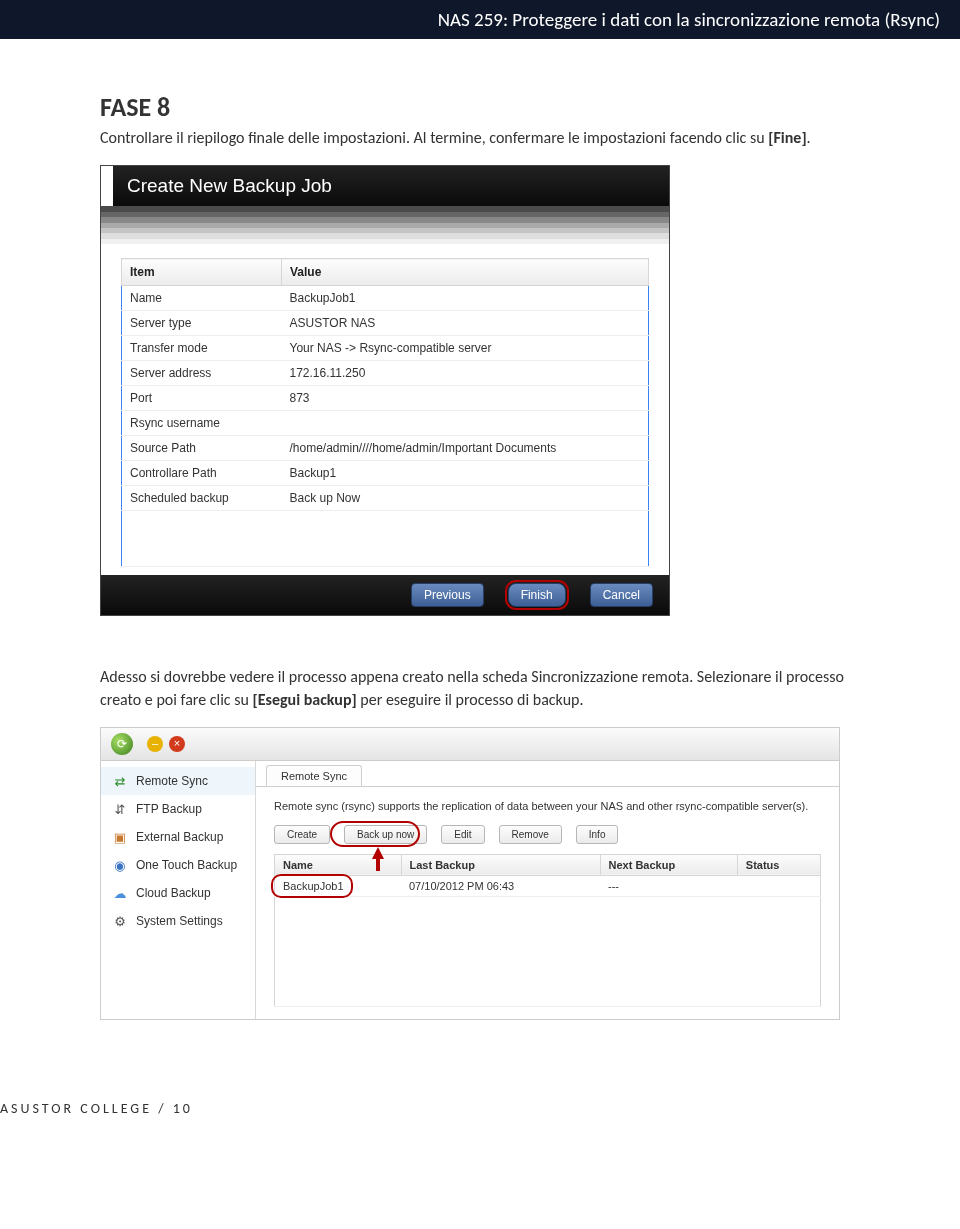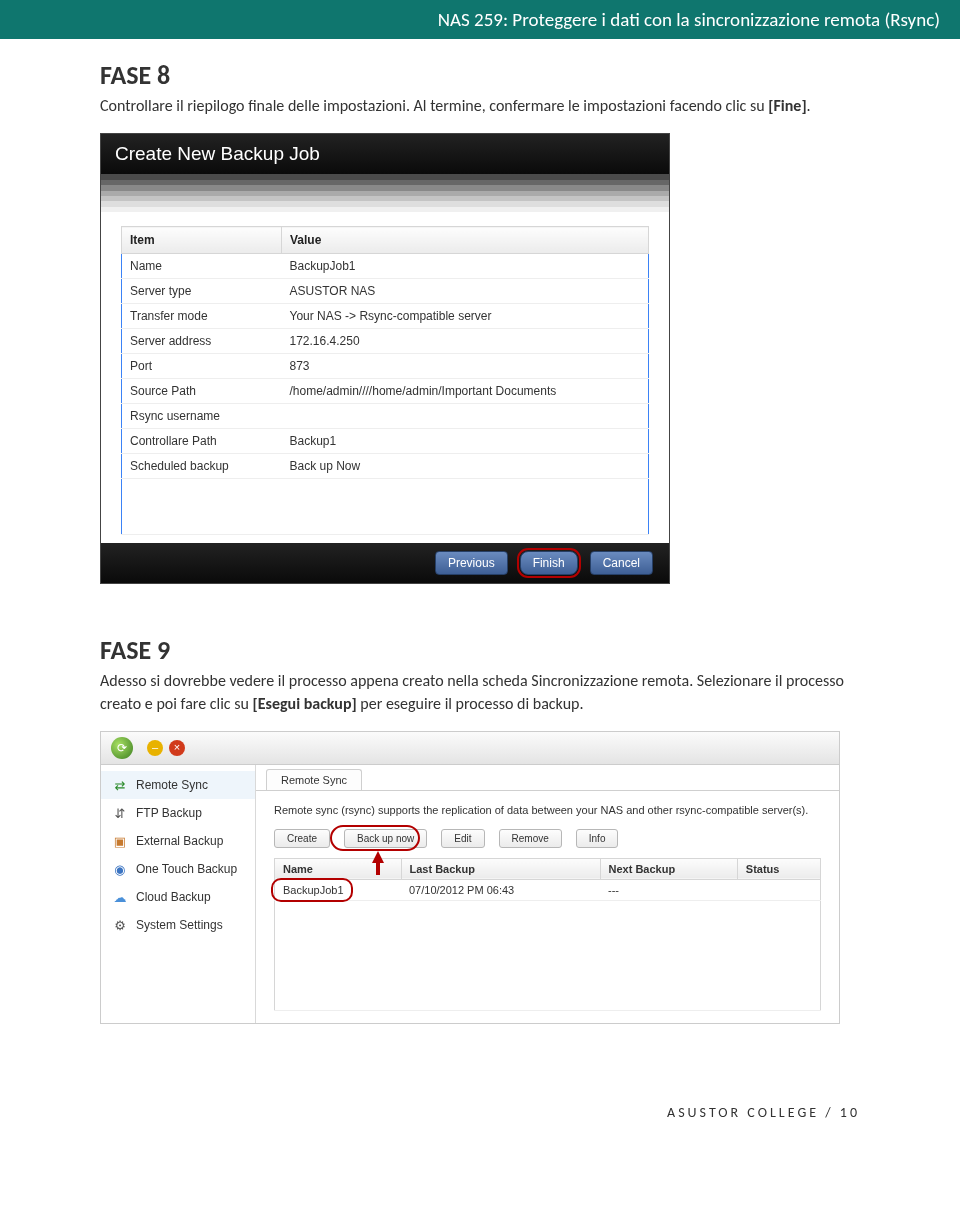--- a/index.html
+++ b/index.html
@@ -1,40 +1,40 @@
 <!DOCTYPE html>
 <html><head>
 <meta charset="utf-8">
 <style>
   * { box-sizing: border-box; margin: 0; padding: 0; }
   body { font-family: Calibri, Arial, sans-serif; background: #fff; width: 960px; margin: 0 auto; color: #333; }
   
-  .header-bar { background: #0f766e; color: #fff; font-size: 19px; padding: 8px 20px 8px 12px; text-align: right; margin-bottom: 20px; }
+  .header-bar { background: #0f172a; color: #fff; font-size: 19px; padding: 8px 20px 8px 12px; text-align: right; margin-bottom: 52px; }
   
   .content { padding: 0 100px; }
   
   .phase-title { font-size: 26px; font-weight: bold; margin-bottom: 4px; }
   .phase-text { font-size: 16px; line-height: 1.4; margin-bottom: 16px; }
   .phase-text b { font-weight: bold; }
   
   
   .dialog { width: 570px; border: 1px solid #444; background: #fff; margin-bottom: 50px; }
-  .dlg-titlebar { background: linear-gradient(#222, #0a0a0a); color: #fff; font-family: Arial, sans-serif; font-size: 19px; padding: 9px 14px; }
+  .dlg-titlebar { background: linear-gradient(#222, #0a0a0a); color: #fff; font-family: Arial, sans-serif; font-size: 19px; padding: 9px 14px; margin-left: 12px; }
   .dlg-stripes { height: 38px; }
   .dlg-stripes div { height: 5.4px; }
   .s1{background:#4b4b4b}.s2{background:#666}.s3{background:#888}.s4{background:#aaa}.s5{background:#c4c4c4}.s6{background:#dedede}.s7{background:#f0f0f0}
   
   .dlg-body { padding: 14px 20px 8px; }
   .summary-table { width: 100%; border: 1px solid #3b82f6; border-collapse: collapse; font-size: 12px; font-family: Arial, sans-serif; }
   .summary-table th { background: linear-gradient(#fdfdfd,#ebebeb); border: 1px solid #d6d6d6; text-align: left; padding: 6px 8px; font-weight: bold; color: #222; }
   .summary-table td { padding: 5px 8px; border-bottom: 1px solid #eee; }
   .summary-table tbody tr td:first-child { width: 160px; }
   .summary-table .filler td { height: 56px; }
   
-  .dlg-footer { background: linear-gradient(#222, #0a0a0a); padding: 8px 16px; display: flex; justify-content: flex-end; gap: 12px; }
+  .dlg-footer { background: linear-gradient(#222, #0a0a0a); padding: 8px 16px; display: flex; justify-content: flex-end; gap: 24px; }
   .btn { background: linear-gradient(#6a8bbf, #3e5f95); color: #fff; font-size: 12px; padding: 4px 12px; border-radius: 4px; border: 1px solid #263f66; font-family: Arial, sans-serif; cursor: pointer; }
   .btn.ringed { outline: 2px solid #b30000; outline-offset: 1px; border-radius: 8px; }
   
   
   .app-window { width: 740px; border: 1px solid #ccc; background: #fff; font-family: Arial, sans-serif; margin-bottom: 50px; }
   .app-titlebar { display: flex; align-items: center; background: linear-gradient(#fbfbfb,#e4e4e4); border-bottom: 1px solid #ccc; padding: 5px 10px; }
   .app-titlebar .app-icon { width: 22px; height: 22px; border-radius: 50%; background: radial-gradient(circle at 35% 35%, #a8e063, #3a7d1f); margin-right: 8px; display:flex; align-items:center; justify-content:center; color:#fff; font-size:12px;}
   .app-titlebar .app-title { font-size: 15px; color: #333; flex: 1; }
   .winbtn { width: 16px; height: 16px; border-radius: 50%; margin-left: 6px; display:inline-block; text-align:center; line-height:14px; font-size:11px; color:#fff;}
   .wb-min { background: #e8b200; }
@@ -60,21 +60,21 @@
   .arrow-up { position:absolute; left:98px; top:22px; width:0; height:0; border-left:6px solid transparent; border-right:6px solid transparent; border-bottom:12px solid #b30000;}
   .arrow-stem { position:absolute; left:102px; top:32px; width:4px; height:14px; background:#b30000;}
   
   .job-table { width: 100%; border: 1px solid #d6d6d6; border-collapse: collapse; font-size: 11px; }
   .job-table th { background: linear-gradient(#fdfdfd,#ebebeb); border: 1px solid #d6d6d6; text-align: left; padding: 4px 8px; font-weight: bold; }
   .job-table td { padding: 4px 8px; border-bottom: 1px solid #eee; }
   .job-table .selrow td { background: #fff; position:relative; }
   .row-ring { position:absolute; left:-2px; top:-2px; right:-2px; bottom:-2px; border:2px solid #b30000; border-radius:10px; pointer-events:none;}
   .job-table .filler td { height: 110px; }
   
-  .footer { text-align: right; font-size: 14px; letter-spacing: 3px; color: #333; padding: 30px 100px 30px 0; }
+  .footer { font-size: 14px; letter-spacing: 3px; color: #333; padding: 30px 100px 30px 0; }
 </style>
 </head>
 <body>
 
 <div class="header-bar">
   <span>NAS 259: Proteggere i dati con la sincronizzazione remota (Rsync)</span>
 </div>
 
 <div class="content">
 
@@ -110,33 +110,33 @@
           <tr>
               <td>Server type</td>
               <td>ASUSTOR NAS</td>
             </tr>
           <tr>
               <td>Transfer mode</td>
               <td>Your NAS -&gt; Rsync-compatible server</td>
             </tr>
           <tr>
               <td>Server address</td>
-              <td>172.16.4.250</td>
+              <td>172.16.11.250</td>
             </tr>
           <tr>
               <td>Port</td>
               <td>873</td>
             </tr>
           <tr>
+              <td>Rsync username</td>
+              <td></td>
+            </tr>
+          <tr>
               <td>Source Path</td>
               <td>/home/admin////home/admin/Important Documents</td>
-            </tr>
-          <tr>
-              <td>Rsync username</td>
-              <td></td>
             </tr>
           <tr>
               <td>Controllare Path</td>
               <td>Backup1</td>
             </tr>
           <tr>
               <td>Scheduled backup</td>
               <td>Back up Now</td>
             </tr>
           <tr class="filler">
@@ -145,21 +145,20 @@
         </tbody>
       </table>
     </div>
     <div class="dlg-footer">
       <span class="btn">Previous</span>
       <span class="btn ringed">Finish</span>
       <span class="btn">Cancel</span>
     </div>
   </div>
 
-  <div class="phase-title">FASE 9</div>
   <p class="phase-text">
     <span>Adesso si dovrebbe vedere il processo appena creato nella scheda Sincronizzazione remota. Selezionare il processo creato e poi fare clic su </span><b>[Esegui backup]</b><span> per eseguire il processo di backup.</span>
   </p>
 
   <div class="app-window">
     <div class="app-titlebar">
       <span class="app-icon">⟳</span>
       <span class="winbtn wb-min">–</span>
       <span class="winbtn wb-close">×</span>
     </div>

